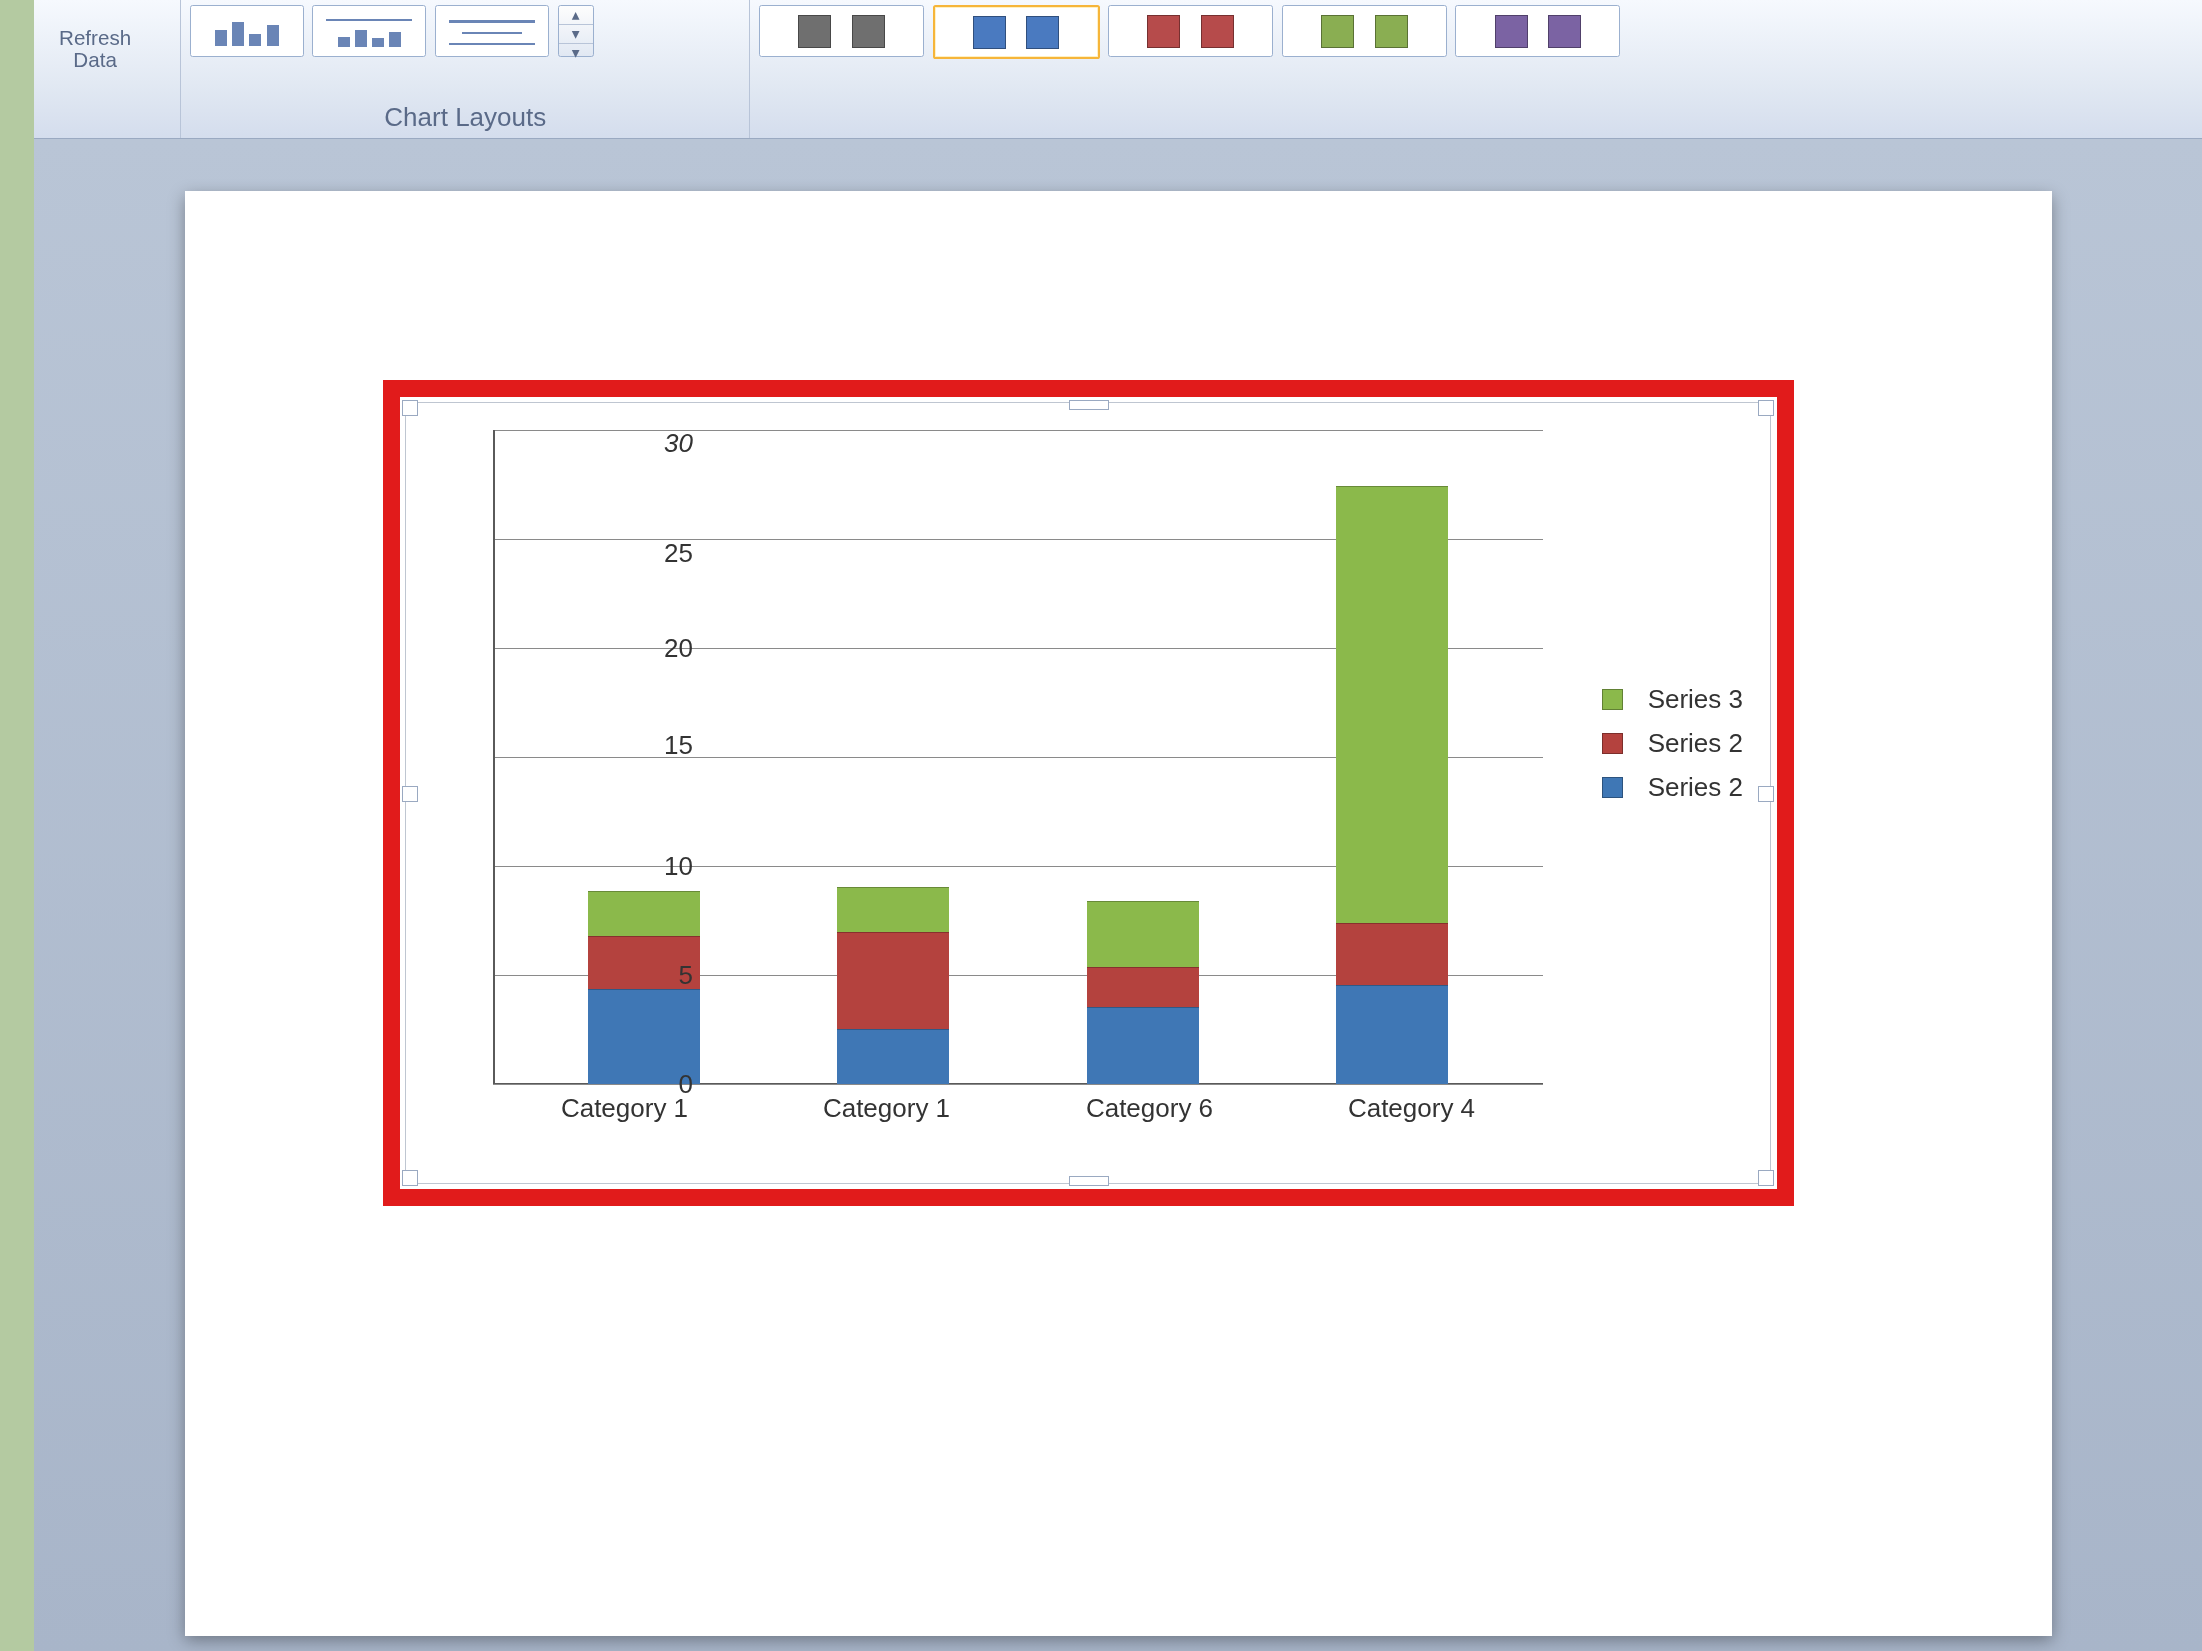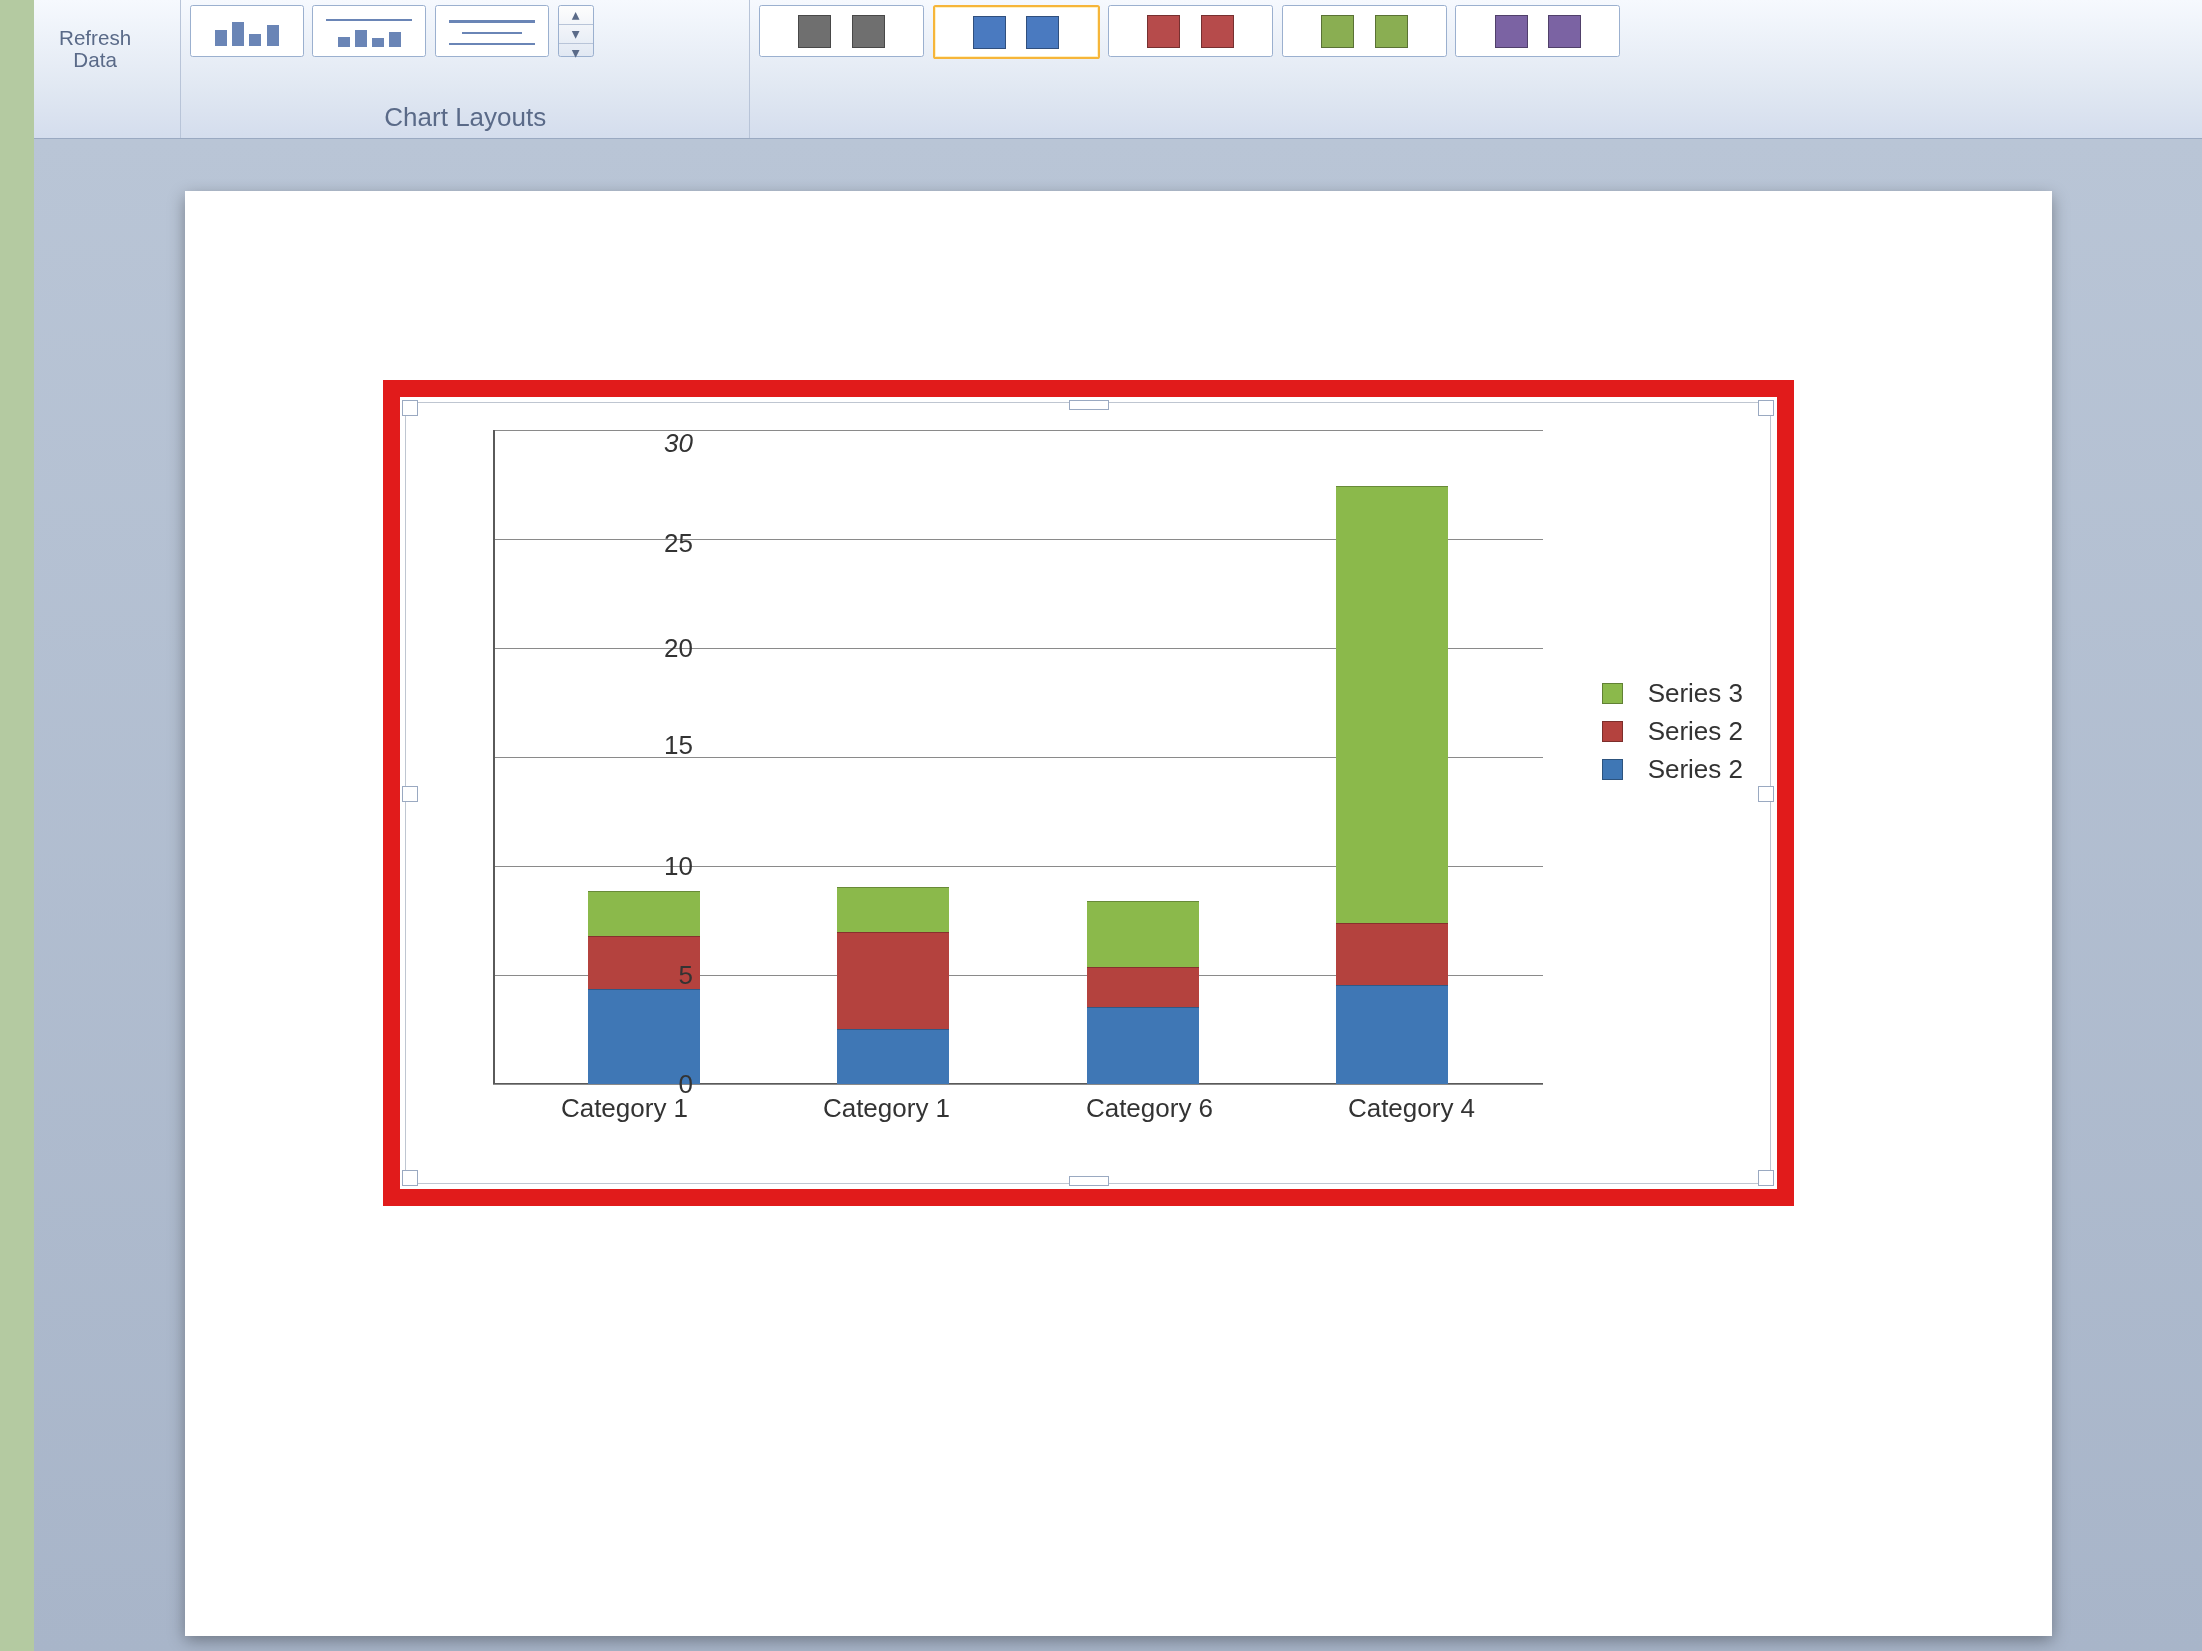--- a/index.html
+++ b/index.html
@@ -213,21 +213,21 @@
     position:absolute; top: 680px; font-size:26px; color:#333; width:189px; text-align:center;
   }
 
   .legend {
     position:absolute;
     right: 17px;
     top: 258px;
     font-size: 26px;
     color:#333;
   }
-  .legend-item { display:flex; align-items:center; gap:25px; margin:7px 0;}
+  .legend-item { display:flex; align-items:center; gap:25px; margin:13px 0;}
   .legend-sw { width:19px; height:19px; border:0.9px solid rgba(0,0,0,.3); }
 
 </style>
 </head>
 <body>
 
 <div class="frame">
 
   <div class="ribbon">
 
@@ -367,21 +367,21 @@
                   <div class="legend-sw" style="background: rgb(63, 119, 181);"></div>
                   <span>Series 2</span>
                 </div>
               </div>
 
           <div class="y-tick" style="top: 671px;">0</div>
               <div class="y-tick" style="top: 562px;">5</div>
               <div class="y-tick" style="top: 453px;">10</div>
               <div class="y-tick" style="top: 332px;">15</div>
               <div class="y-tick" style="top: 235px;">20</div>
-              <div class="y-tick" style="top: 130px;">25</div>
+              <div class="y-tick" style="top: 140px;">25</div>
               <div class="y-tick" style="top: 30px; font-style: italic;">30</div>
               <div class="x-label" style="left: 114px;">Category 1</div>
               <div class="x-label" style="left: 376px;">Category 1</div>
               <div class="x-label" style="left: 639px;">Category 6</div>
               <div class="x-label" style="left: 901px;">Category 4</div>
             </div>
         </div>
 
       </div>
 

